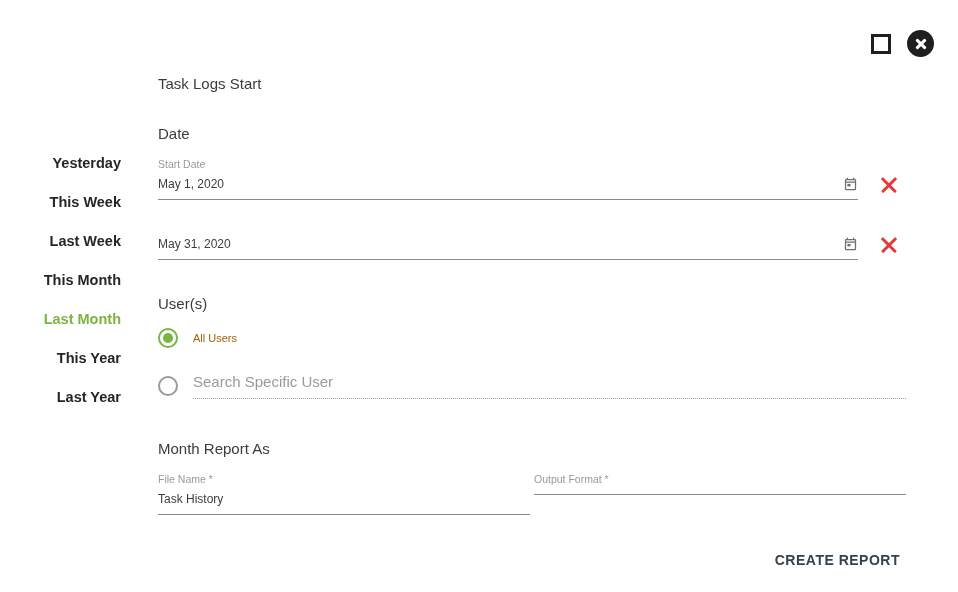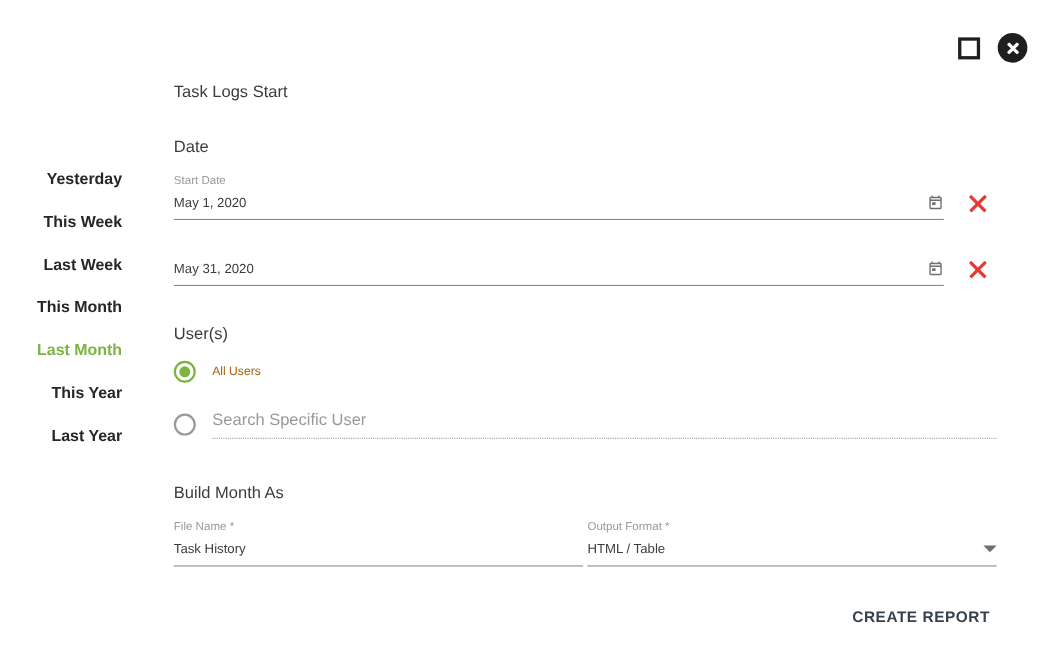--- a/index.html
+++ b/index.html
@@ -68,21 +68,21 @@
     width: 111px;
     text-align: right;
   }
   .preset-item {
     display: block;
     width: 100%;
     font-size: 14.5px;
     font-weight: bold;
     color: #262626;
     padding: 0;
-    margin: 0 0 22px 0;
+    margin: 0 0 22px 10px;
     line-height: 17px;
     cursor: pointer;
     background: none;
     border: none;
     text-align: right;
     font-family: inherit;
   }
   .preset-item.active { color: #7cb342; }
 
   
@@ -342,37 +342,33 @@
       <span class="radio-label">All Users</span>
     </div>
 
     <div class="search-user-row">
       <span class="radio"></span>
       <input class="search-user-field" type="text" placeholder="Search Specific User" style="">
     </div>
   </section>
 
   <section class="build-section">
-    <h2 class="section-heading">Build Month As</h2>
+    <h2 class="section-heading">Month Report As</h2>
 
     <div class="build-row">
       <div class="build-col-file">
         <div class="field">
           <span class="field-label">File Name *</span>
           <input class="field-value" type="text" value="Task History" style="">
         </div>
       </div>
 
       <div class="build-col-format">
         <div class="select-field">
           <span class="field-label">Output Format *</span>
-          <div class="select-value-row">
-            <span class="field-value">HTML / Table</span>
-            <span class="chevron-down"></span>
-          </div>
         </div>
       </div>
     </div>
   </section>
 </main>
 
 <div class="footer">
   <button class="btn-create">Create Report</button>
 </div>
 

